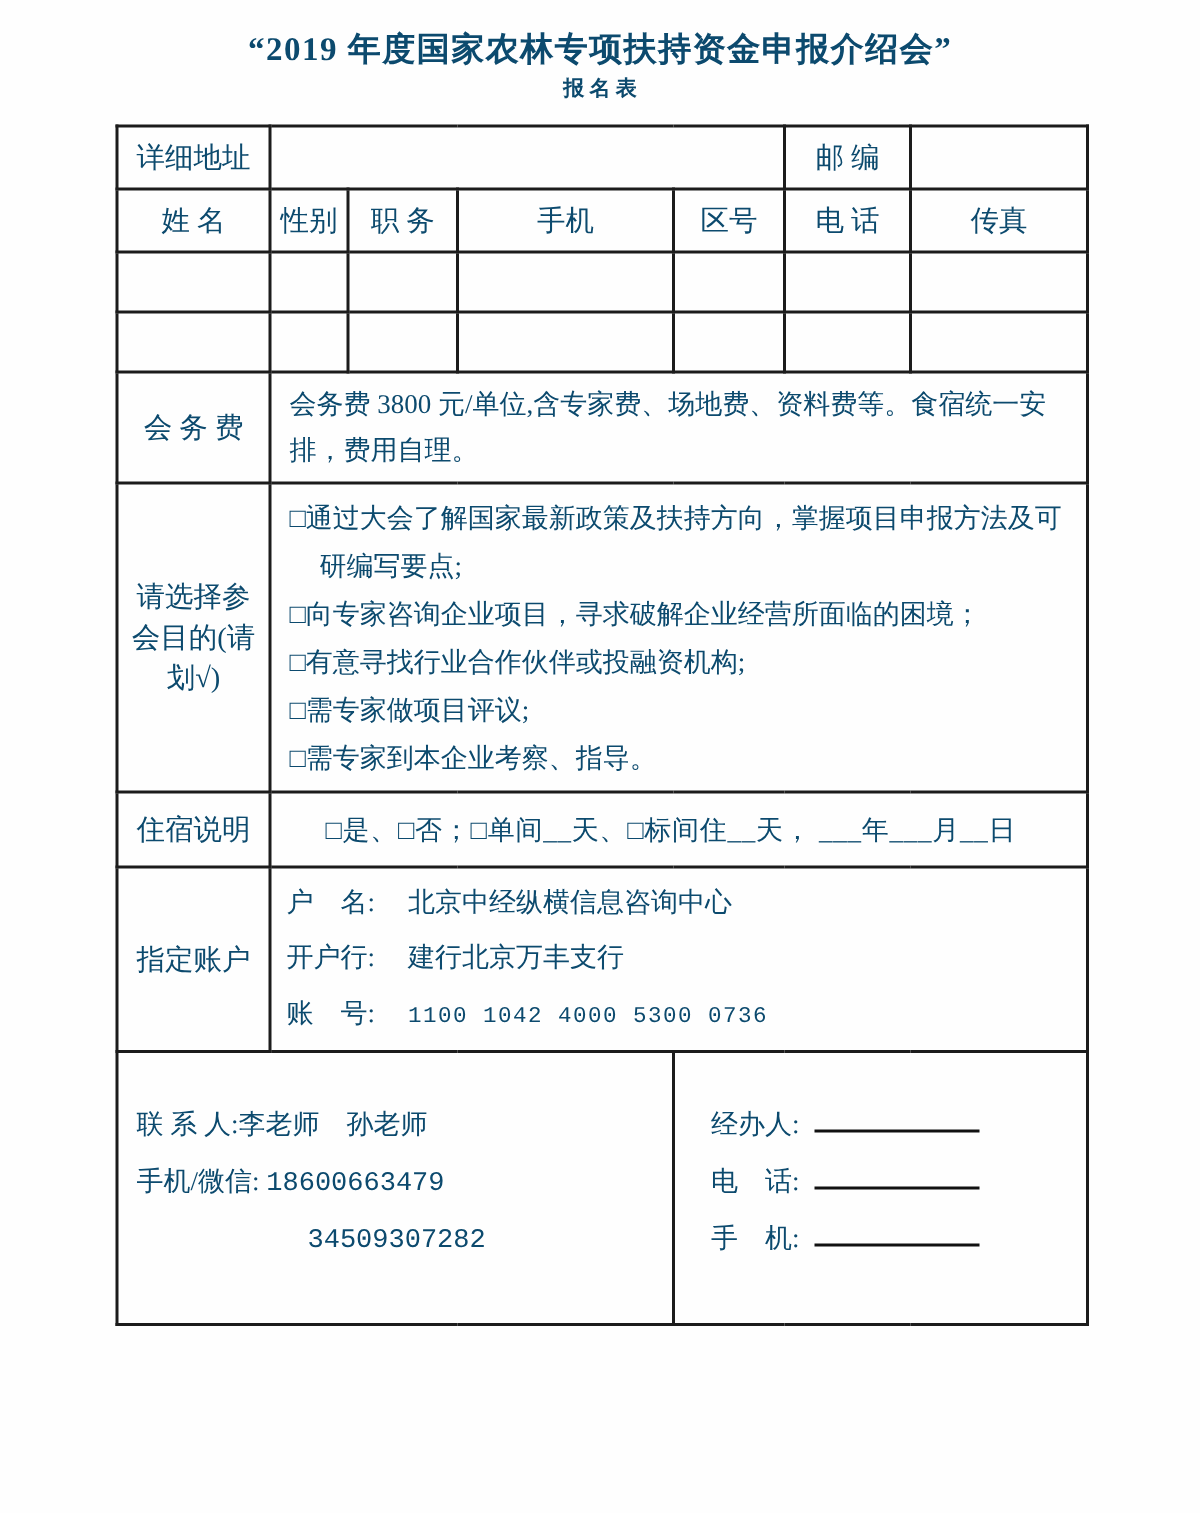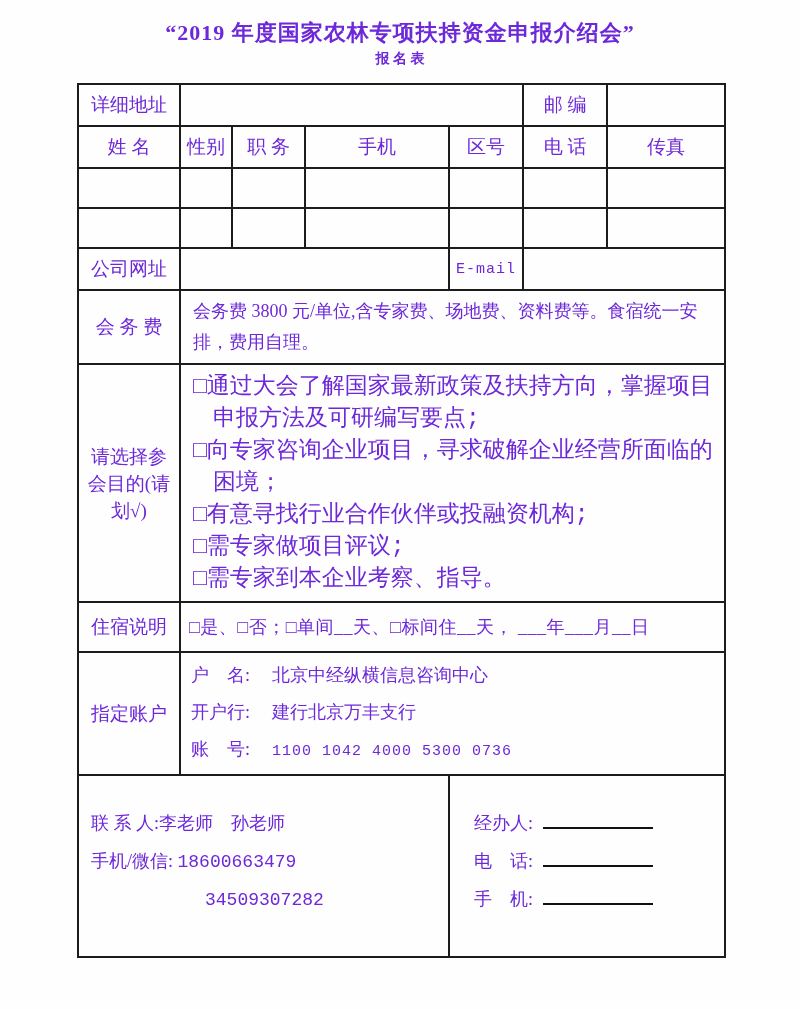--- a/index.html
+++ b/index.html
@@ -3,21 +3,21 @@
 <meta charset="utf-8">
 <style>
   * { margin: 0; padding: 0; box-sizing: border-box; }
   html, body { background: #ffffff; }
   .page {
     position: relative;
     width: 800px;
     height: 1009px;
     background: #fefefe;
     font-family: "Liberation Serif", "DejaVu Serif", serif;
-    color: #6d28d9;
+    color: #0c4a6e;
     overflow: hidden;
   }
   .title {
     position: absolute;
     top: 18px;
     left: 0;
     width: 100%;
     text-align: center;
     font-size: 22px;
     font-weight: bold;
@@ -62,26 +62,25 @@
     text-align: center;
     font-family: "Liberation Mono", monospace;
     font-size: 15px;
     letter-spacing: 1px;
   }
   .fee-cell { padding: 4px 4px 4px 12px; }
   .fee-text { line-height: 31px; }
   .purpose-cell { padding: 6px 4px 6px 12px; vertical-align: middle; }
   .purpose-item {
     line-height: 32px;
-    font-size: 23px;
+    font-size: 18px;
     padding-left: 20px;
     text-indent: -20px;
-    font-family: Liberation Mono, monospace;
-  }
-  .lodging-cell { padding-left: 8px; font-size: 18px; letter-spacing: 0.5px; }
+  }
+  .lodging-cell { padding-left: 36px; font-size: 18px; letter-spacing: 0.5px; }
   .acct-cell { padding: 4px 6px 4px 10px; }
   .acct-line { line-height: 37px; }
   .acct-val { margin-left: 22px; }
   .mono { font-family: "Liberation Mono", monospace; }
   .acct-num { font-size: 15px; letter-spacing: 1px; }
   .phone { font-size: 18px; }
   .ft-cell  { vertical-align: top; padding: 28px 6px 6px 12px; margin-top: 32px; }
   .ft-line  { line-height: 38px; }
   .ft-indent { padding-left: 114px; }
   .fr-cell  { vertical-align: top; padding: 28px 6px 6px 24px; }
@@ -145,26 +144,20 @@
     <tr class="h40">
       <td></td>
       <td></td>
       <td></td>
       <td></td>
       <td></td>
       <td></td>
       <td></td>
     </tr>
 
-    <tr class="h42">
-      <td class="lbl">公司网址</td>
-      <td colspan="3"></td>
-      <td class="email-lbl">E-mail</td>
-      <td colspan="2"></td>
-    </tr>
 
     <tr class="h74">
       <td class="lbl">会 务 费</td>
       <td colspan="6" class="fee-cell">
         <div class="fee-text">会务费 3800 元/单位,含专家费、场地费、资料费等。食宿统一安排，费用自理。</div>
       </td>
     </tr>
 
     <tr class="h197">
       <td class="lbl lbl-pre">请选择参

